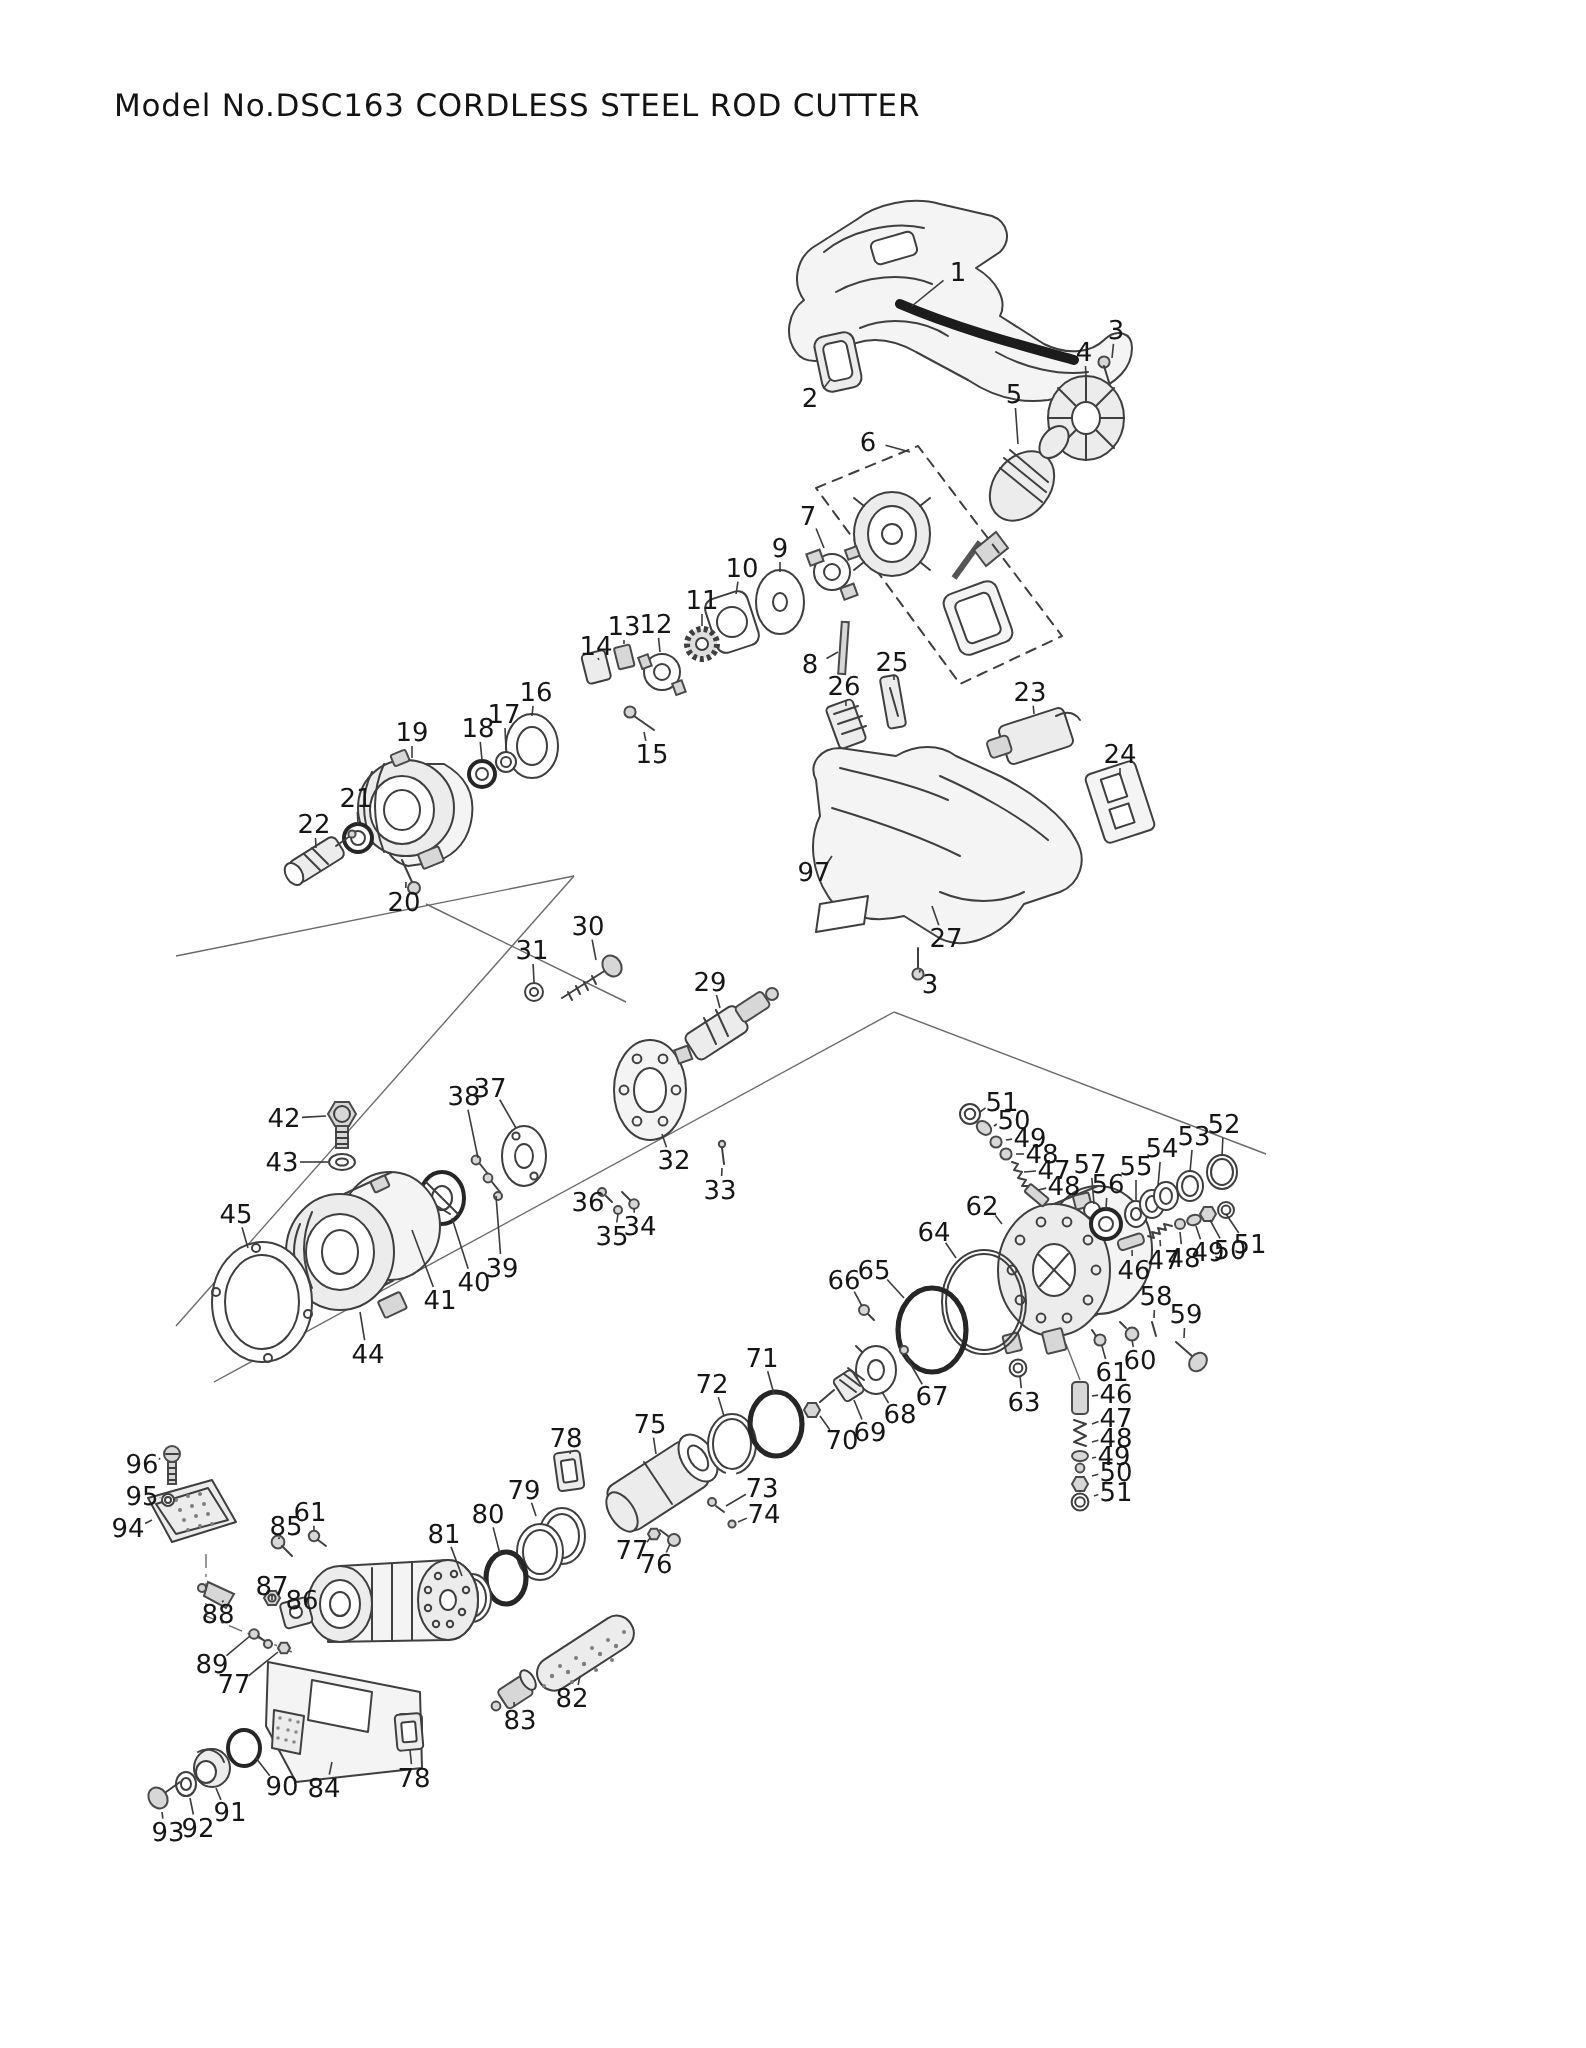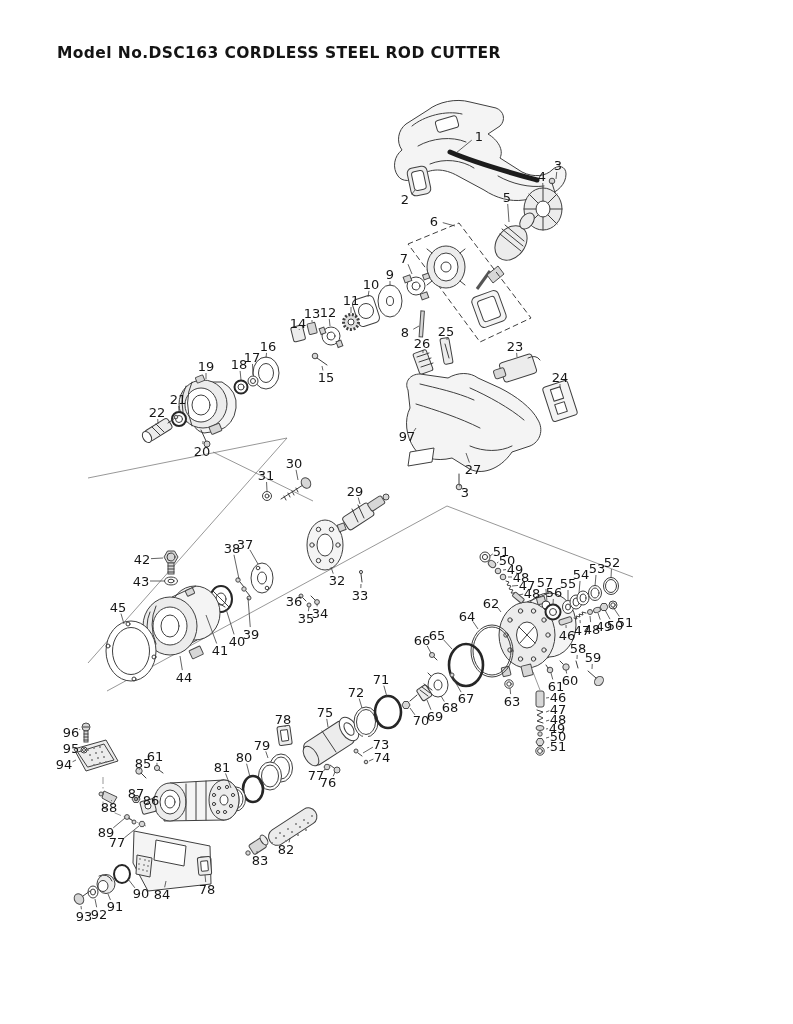--- a/index.html
+++ b/index.html
@@ -1,18 +1,18 @@
 <!DOCTYPE html>
 <html><head>
 <meta charset="utf-8">
 <style>
   html,body{margin:0;padding:0;background:#fff;}
   .page{position:relative;width:793px;height:1024px;background:#ffffff;overflow:hidden;
         font-family:"DejaVu Sans","Liberation Sans",sans-serif;}
-  .title{position:absolute;left:57px;top:44px;font-size:15.5px;font-weight:700;
+  .title{position:absolute;left:57px;top:44px;font-size:15.5px;font-weight:400;
          color:#141414;letter-spacing:.4px;white-space:nowrap;}
   svg{position:absolute;left:0;top:0;}
   .s  {stroke:#3f3f3f;fill:none;stroke-width:1;stroke-linejoin:round;stroke-linecap:round;}
   .sf {stroke:#3f3f3f;fill:#ffffff;stroke-width:1;stroke-linejoin:round;}
   .sg {stroke:#3f3f3f;fill:#ececec;stroke-width:1;stroke-linejoin:round;}
   .sg2{stroke:#3f3f3f;fill:#f4f4f4;stroke-width:1;stroke-linejoin:round;}
   .sm {stroke:#4a4a4a;fill:#d7d7d7;stroke-width:1;}
   .sd {stroke:#262626;fill:none;stroke-width:2.6;}
   .sb {stroke:#262626;fill:#fff;stroke-width:2;}
   .thin{stroke:#6b6b6b;fill:none;stroke-width:.7;}

